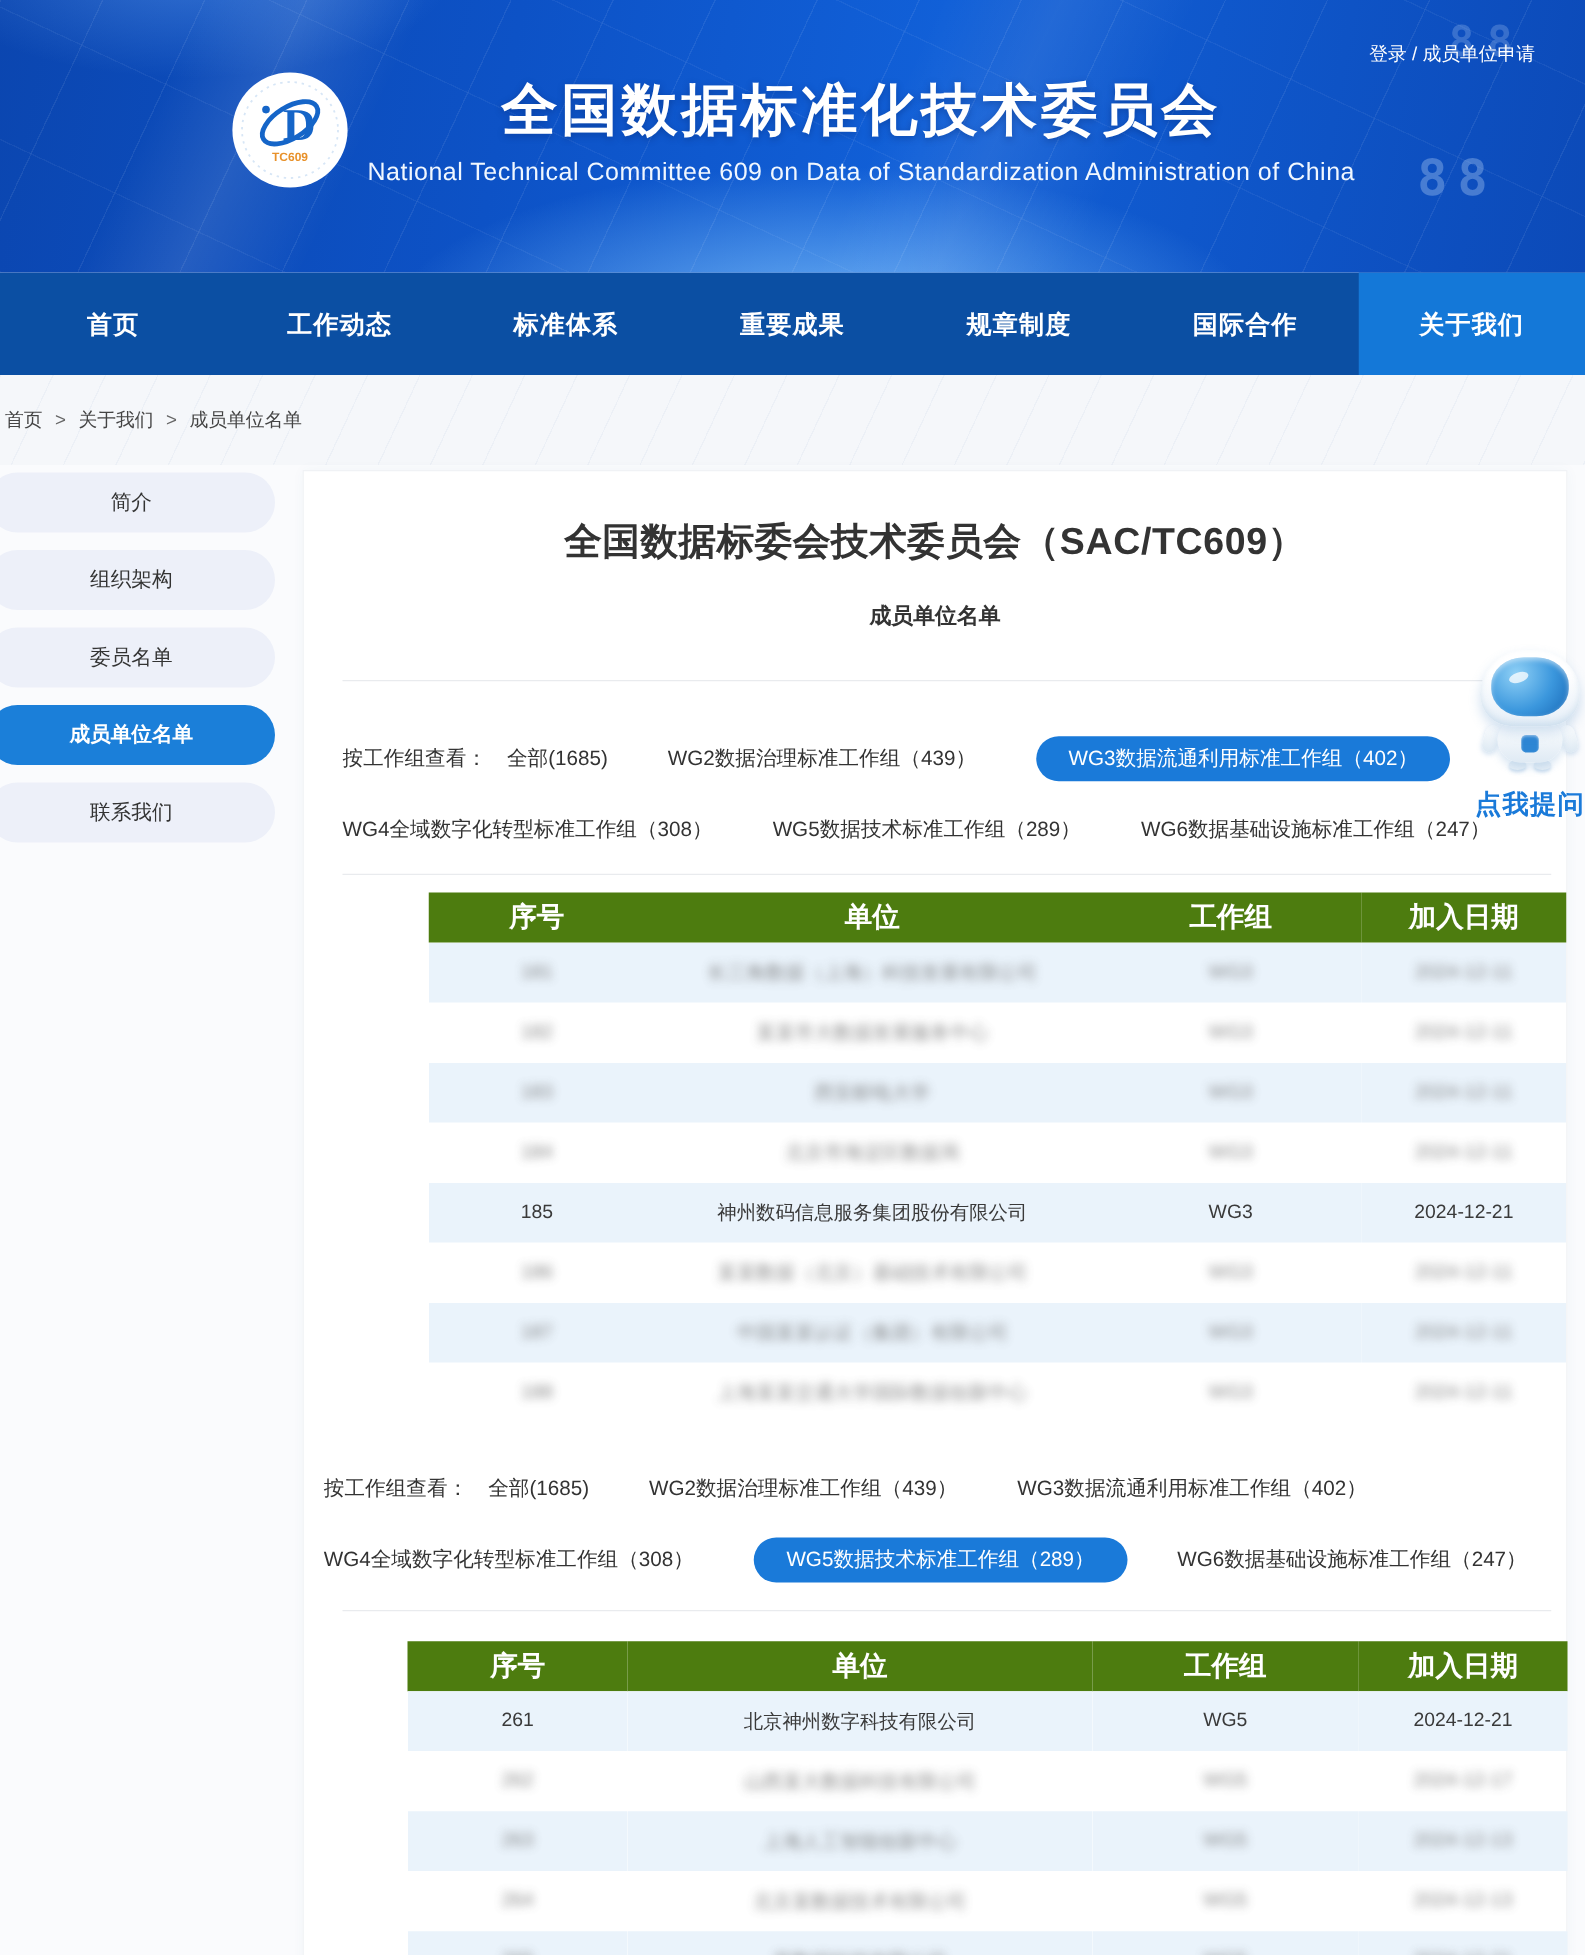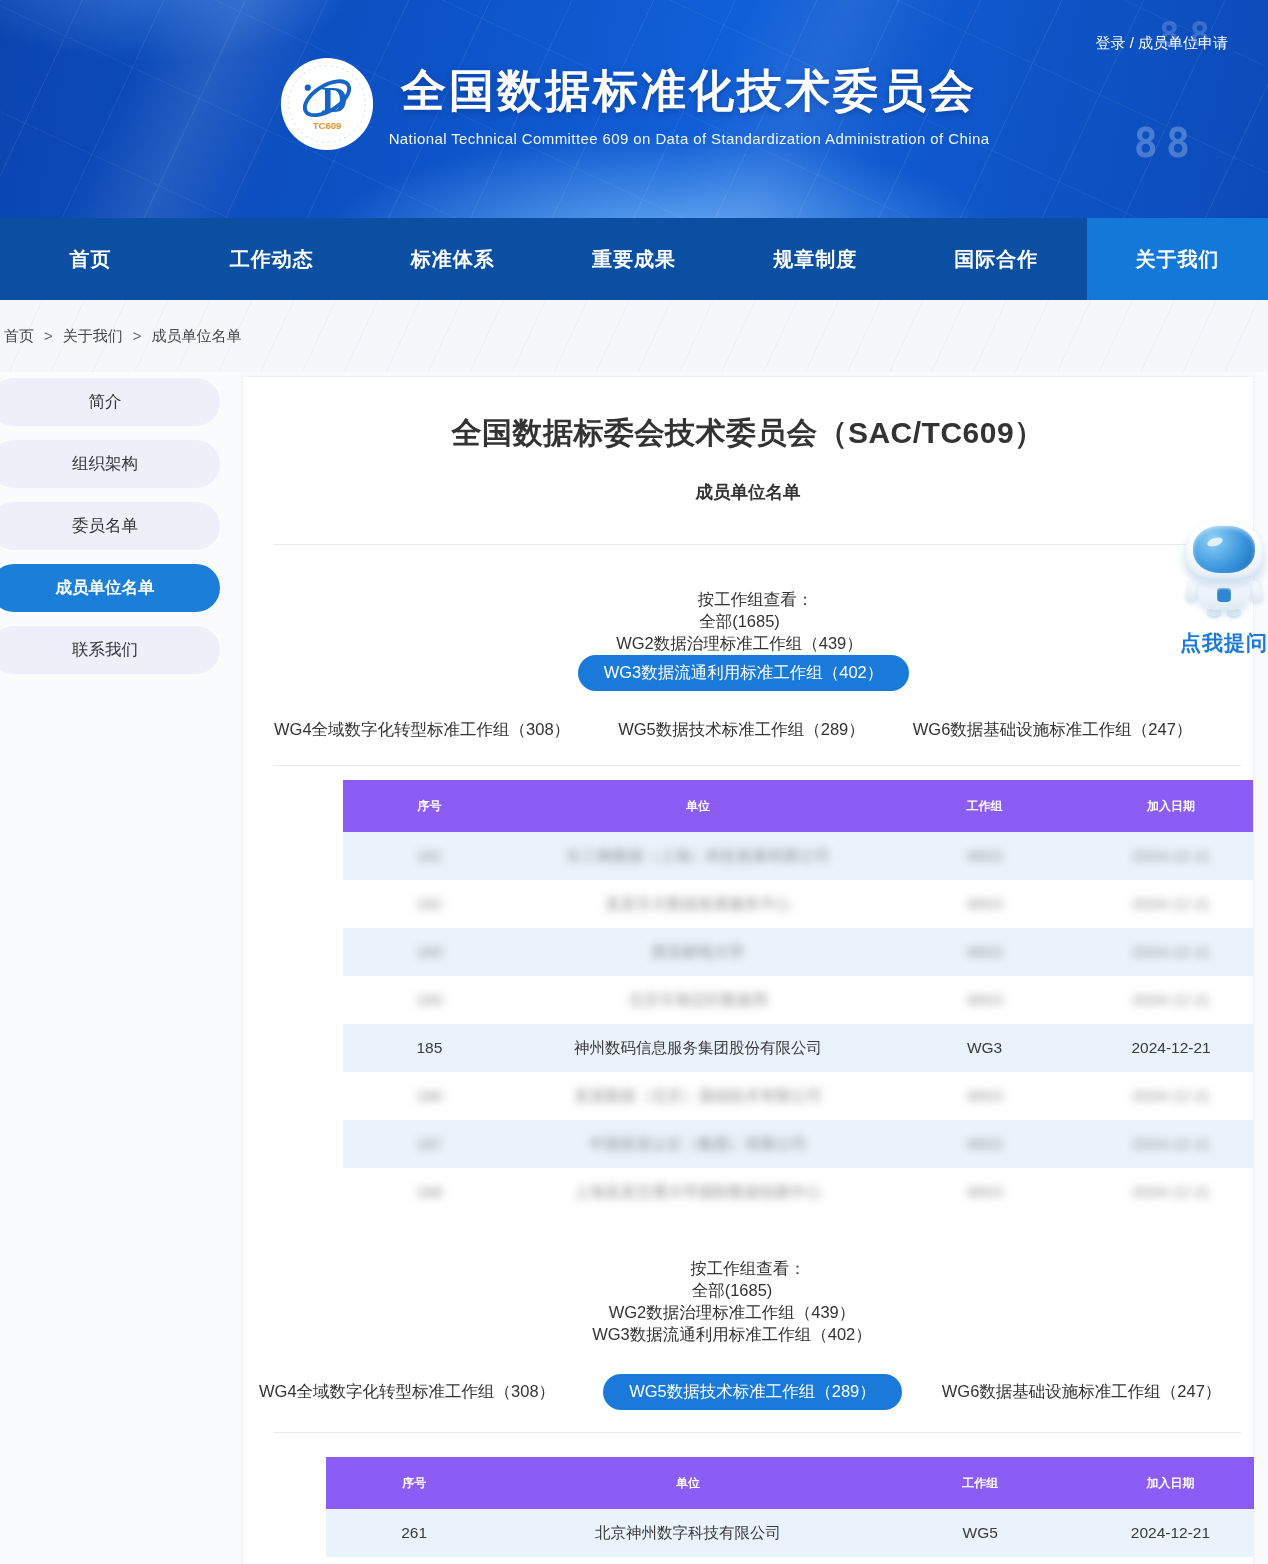--- a/index.html
+++ b/index.html
@@ -30,21 +30,21 @@
       linear-gradient(115deg, transparent 55%, rgba(255,255,255,.08) 62%, transparent 70%);
   }
   .banner-deco { position:absolute; font-family:"DejaVu Sans Mono",monospace; color:#cfe6ff; font-weight:bold; pointer-events:none; }
   .deco-a { right:48px; top:14px; font-size:34px; opacity:.22; letter-spacing:10px;}
   .deco-b { right:70px; top:120px; font-size:40px; opacity:.30; letter-spacing:8px;}
   .login { position:absolute; top:34px; right:40px; color:#fff; font-size:15px; z-index:3; cursor:pointer; }
   .brand { position:absolute; top:56px; left:0; right:0; display:flex; justify-content:center; align-items:center; gap:14px; z-index:2; }
   .logo { width:96px; height:96px; flex:0 0 96px; }
   .titles { text-align:center; }
   .title-cn { color:#fff; font-size:45px; font-weight:bold; letter-spacing:3px; text-shadow:0 2px 6px rgba(0,30,90,.35); }
-  .title-en { color:#f0f7ff; font-size:15px; margin-top:9px; letter-spacing:.4px; }
+  .title-en { color:#f0f7ff; font-size:20px; margin-top:9px; letter-spacing:.4px; }
   
   .nav { display:flex; height:82px; background:#0b4fa3; align-items:stretch; }
   .nav-item { flex:1; display:flex; align-items:center; justify-content:center;
     color:#fff; font-size:20px; font-weight:bold; cursor:pointer; letter-spacing:1px; }
   .nav-item.active { background:#1478d8; }
   
   .crumb-band { height:72px; background:#f5f7fa;
     background-image:repeating-linear-gradient(115deg, rgba(210,220,235,.25) 0 1px, transparent 1px 38px);
     display:flex; align-items:center; }
   .crumbs { font-size:15px; color:#444; padding-left:4px; }
@@ -59,31 +59,31 @@
   .side-item.active { background:#1b7fd9; color:#fff; font-weight:bold; }
   .card { margin-left:20px; width:1012px; background:#fff; border:1px solid #f0f2f5;
     box-shadow:0 0 10px rgba(60,90,140,.04); padding:36px 0 0 0; min-height:1190px; }
   .page-title { text-align:center; font-size:30px; font-weight:bold; color:#333; letter-spacing:.5px; }
   .page-subtitle { text-align:center; font-size:17.5px; color:#333; margin-top:26px; }
   .divider { border:none; border-top:1px solid #e9ebee; margin:40px 12px 0 31px; }
   
   .filter-block { padding-left:31px; margin-top:44px; font-size:16.5px; color:#333; }
   .filter-block.second { padding-left:16px; margin-top:42px; }
   .filter-row { display:flex; align-items:center; margin-top:28px; }
-  .filter-row:first-child { margin-top:0;flex-direction:column; }
+  .filter-row:first-child { margin-top:0; }
   .filter-label { margin-right:16px; }
   .filter-opt { margin-right:48px; cursor:pointer; white-space:nowrap;text-align:center; }
   .filter-opt.sel { background:#1a7ad9; color:#fff; border-radius:19px; padding:7px 26px; margin-right:40px; }
   .divider.tight { margin-top:24px; }
   .divider.tight2 { margin-top:22px; }
   
   table { border-collapse:collapse; table-layout:fixed; }
   .tbl1 { margin:14px 0 0 100px; width:910px; }
   .tbl2 { margin:24px 0 0 83px; width:928px; }
-  th { background:#8b5cf6; color:#fff; font-size:12px; font-weight:bold; height:52px; }
+  th { background:#4d7c0f; color:#fff; font-size:22px; font-weight:bold; height:40px; }
   td { height:48px; font-size:15.5px; color:#555; text-align:center; overflow:hidden; white-space:nowrap; }
   tr.alt td { background:#eaf3fb; }
   tr.clear-row td { color:#3a3a3a; }
   .blurline { filter:blur(4px); opacity:.8; color:#6d6d6d; }
   
   .assistant { position:absolute; left:1178px; top:520px; width:92px; text-align:center; cursor:pointer; z-index:5; }
   .robot { position:relative; width:86px; height:95px; margin:0 auto; }
   .r-head { position:absolute; top:0; left:3px; width:80px; height:61px;
     background:linear-gradient(180deg,#ffffff 30%,#e6eff8); border-radius:36px 36px 26px 26px;
     box-shadow:0 5px 9px rgba(110,160,210,.30), inset 0 -3px 5px rgba(150,185,215,.30); }

